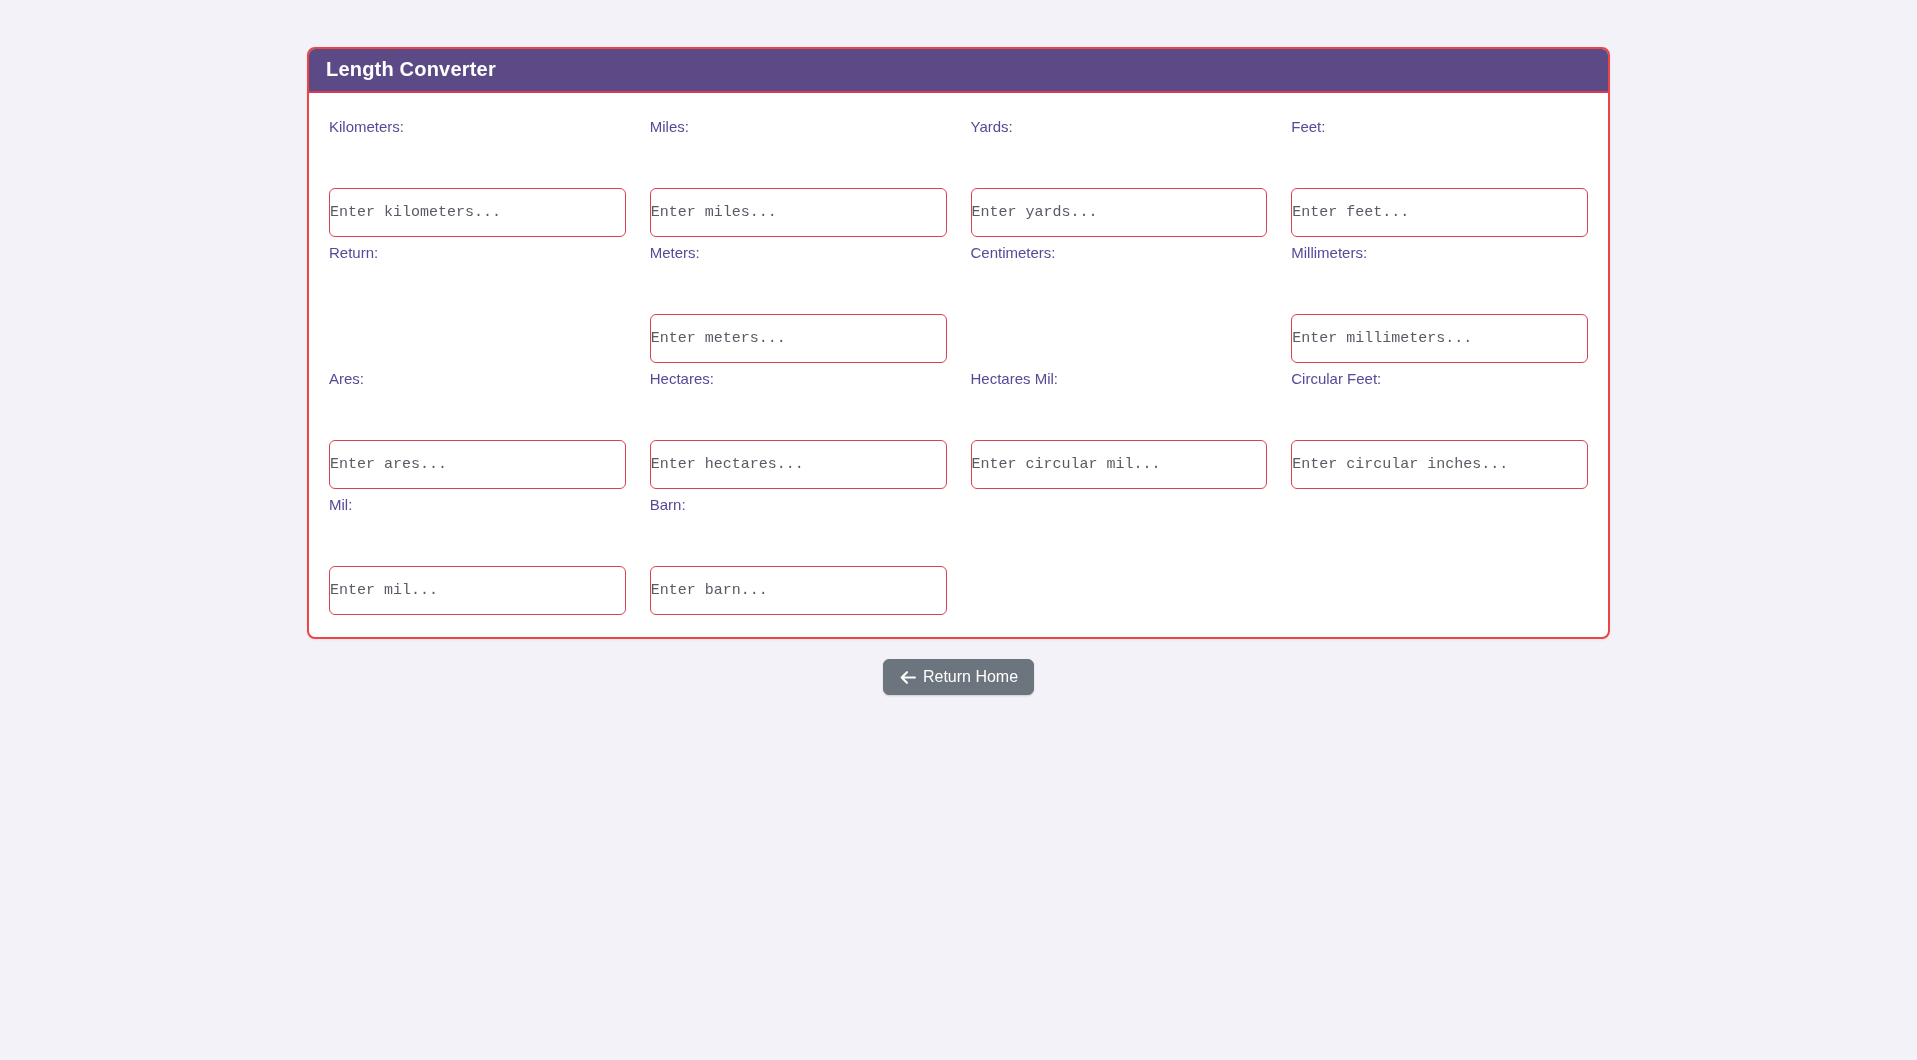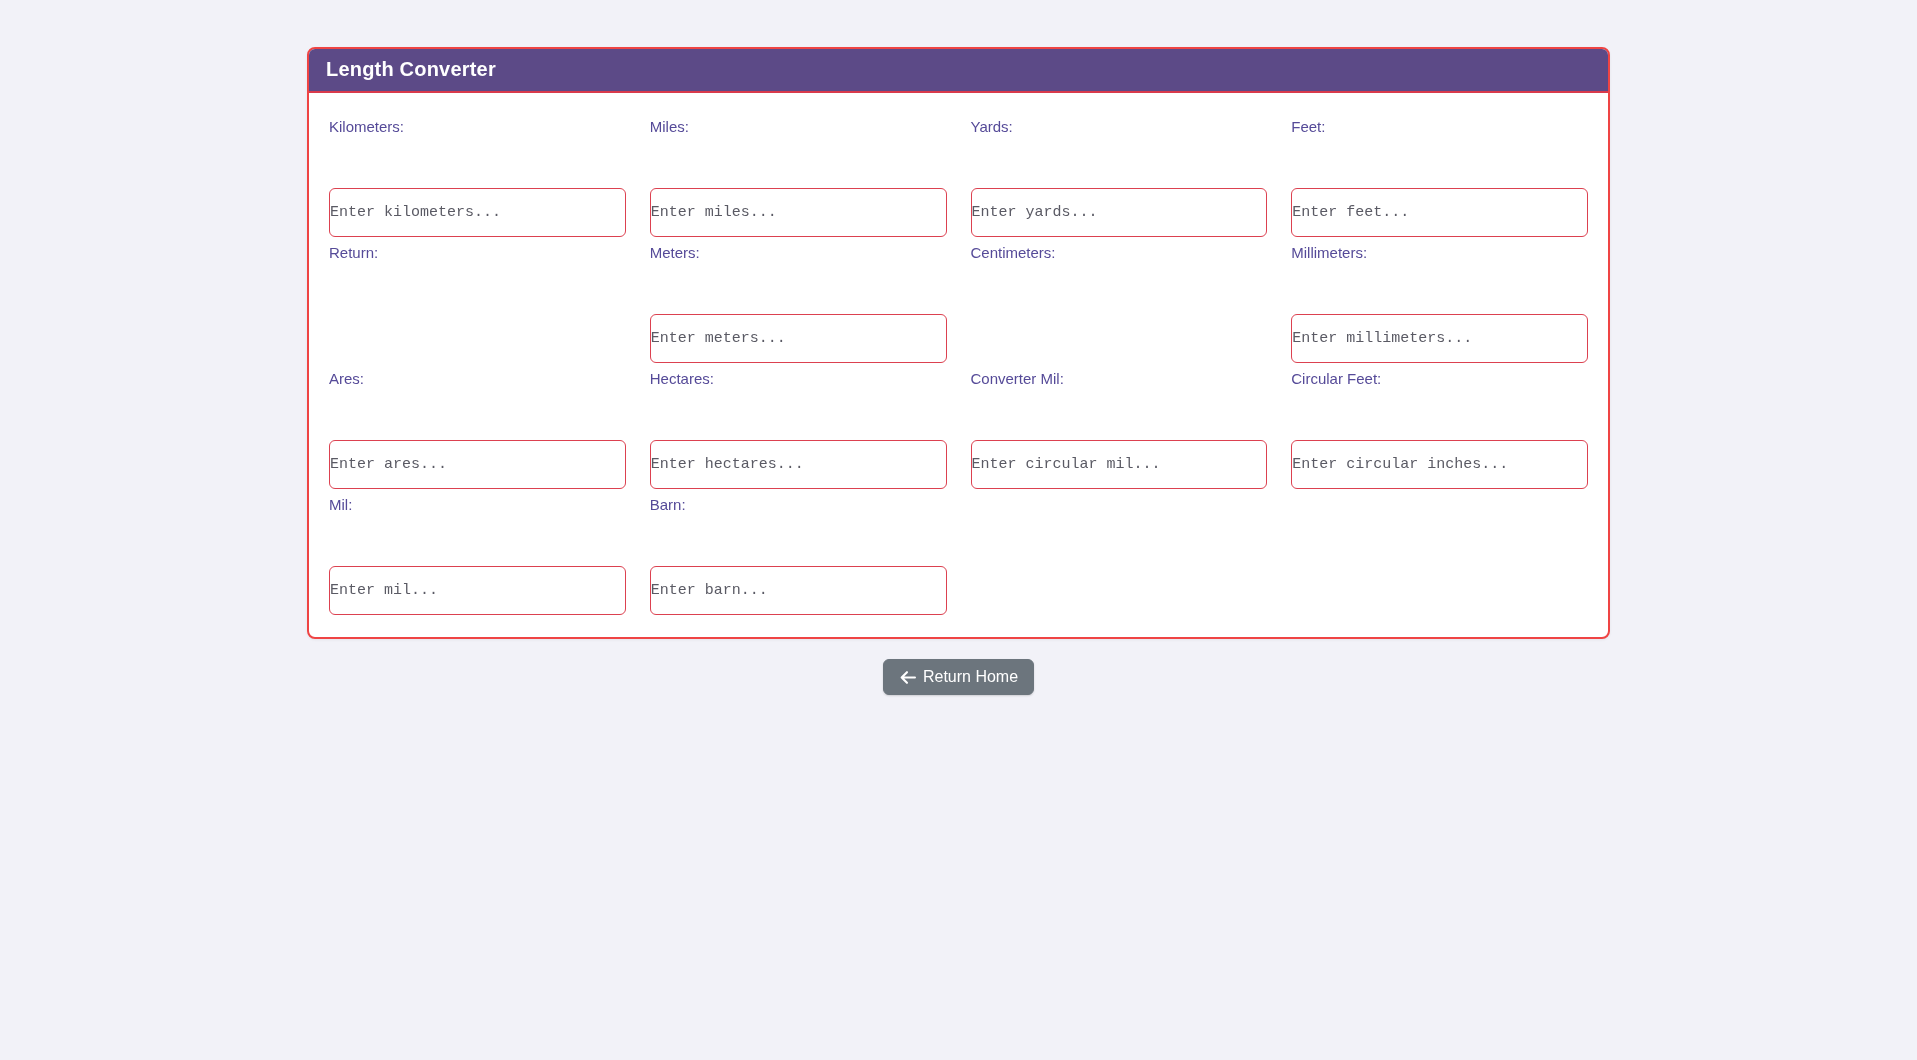--- a/index.html
+++ b/index.html
@@ -125,21 +125,21 @@
 
       <div class="field-cell">
         <label class="field-label">Ares:</label>
         <input class="field-input" type="text" placeholder="Enter ares..." style="">
       </div>
       <div class="field-cell">
         <label class="field-label">Hectares:</label>
         <input class="field-input" type="text" placeholder="Enter hectares..." style="">
       </div>
       <div class="field-cell">
-        <label class="field-label">Converter Mil:</label>
+        <label class="field-label">Hectares Mil:</label>
         <input class="field-input" type="text" placeholder="Enter circular mil..." style="">
       </div>
       <div class="field-cell">
         <label class="field-label">Circular Feet:</label>
         <input class="field-input" type="text" placeholder="Enter circular inches..." style="">
       </div>
 
       <div class="field-cell">
         <label class="field-label">Mil:</label>
         <input class="field-input" type="text" placeholder="Enter mil..." style="">

